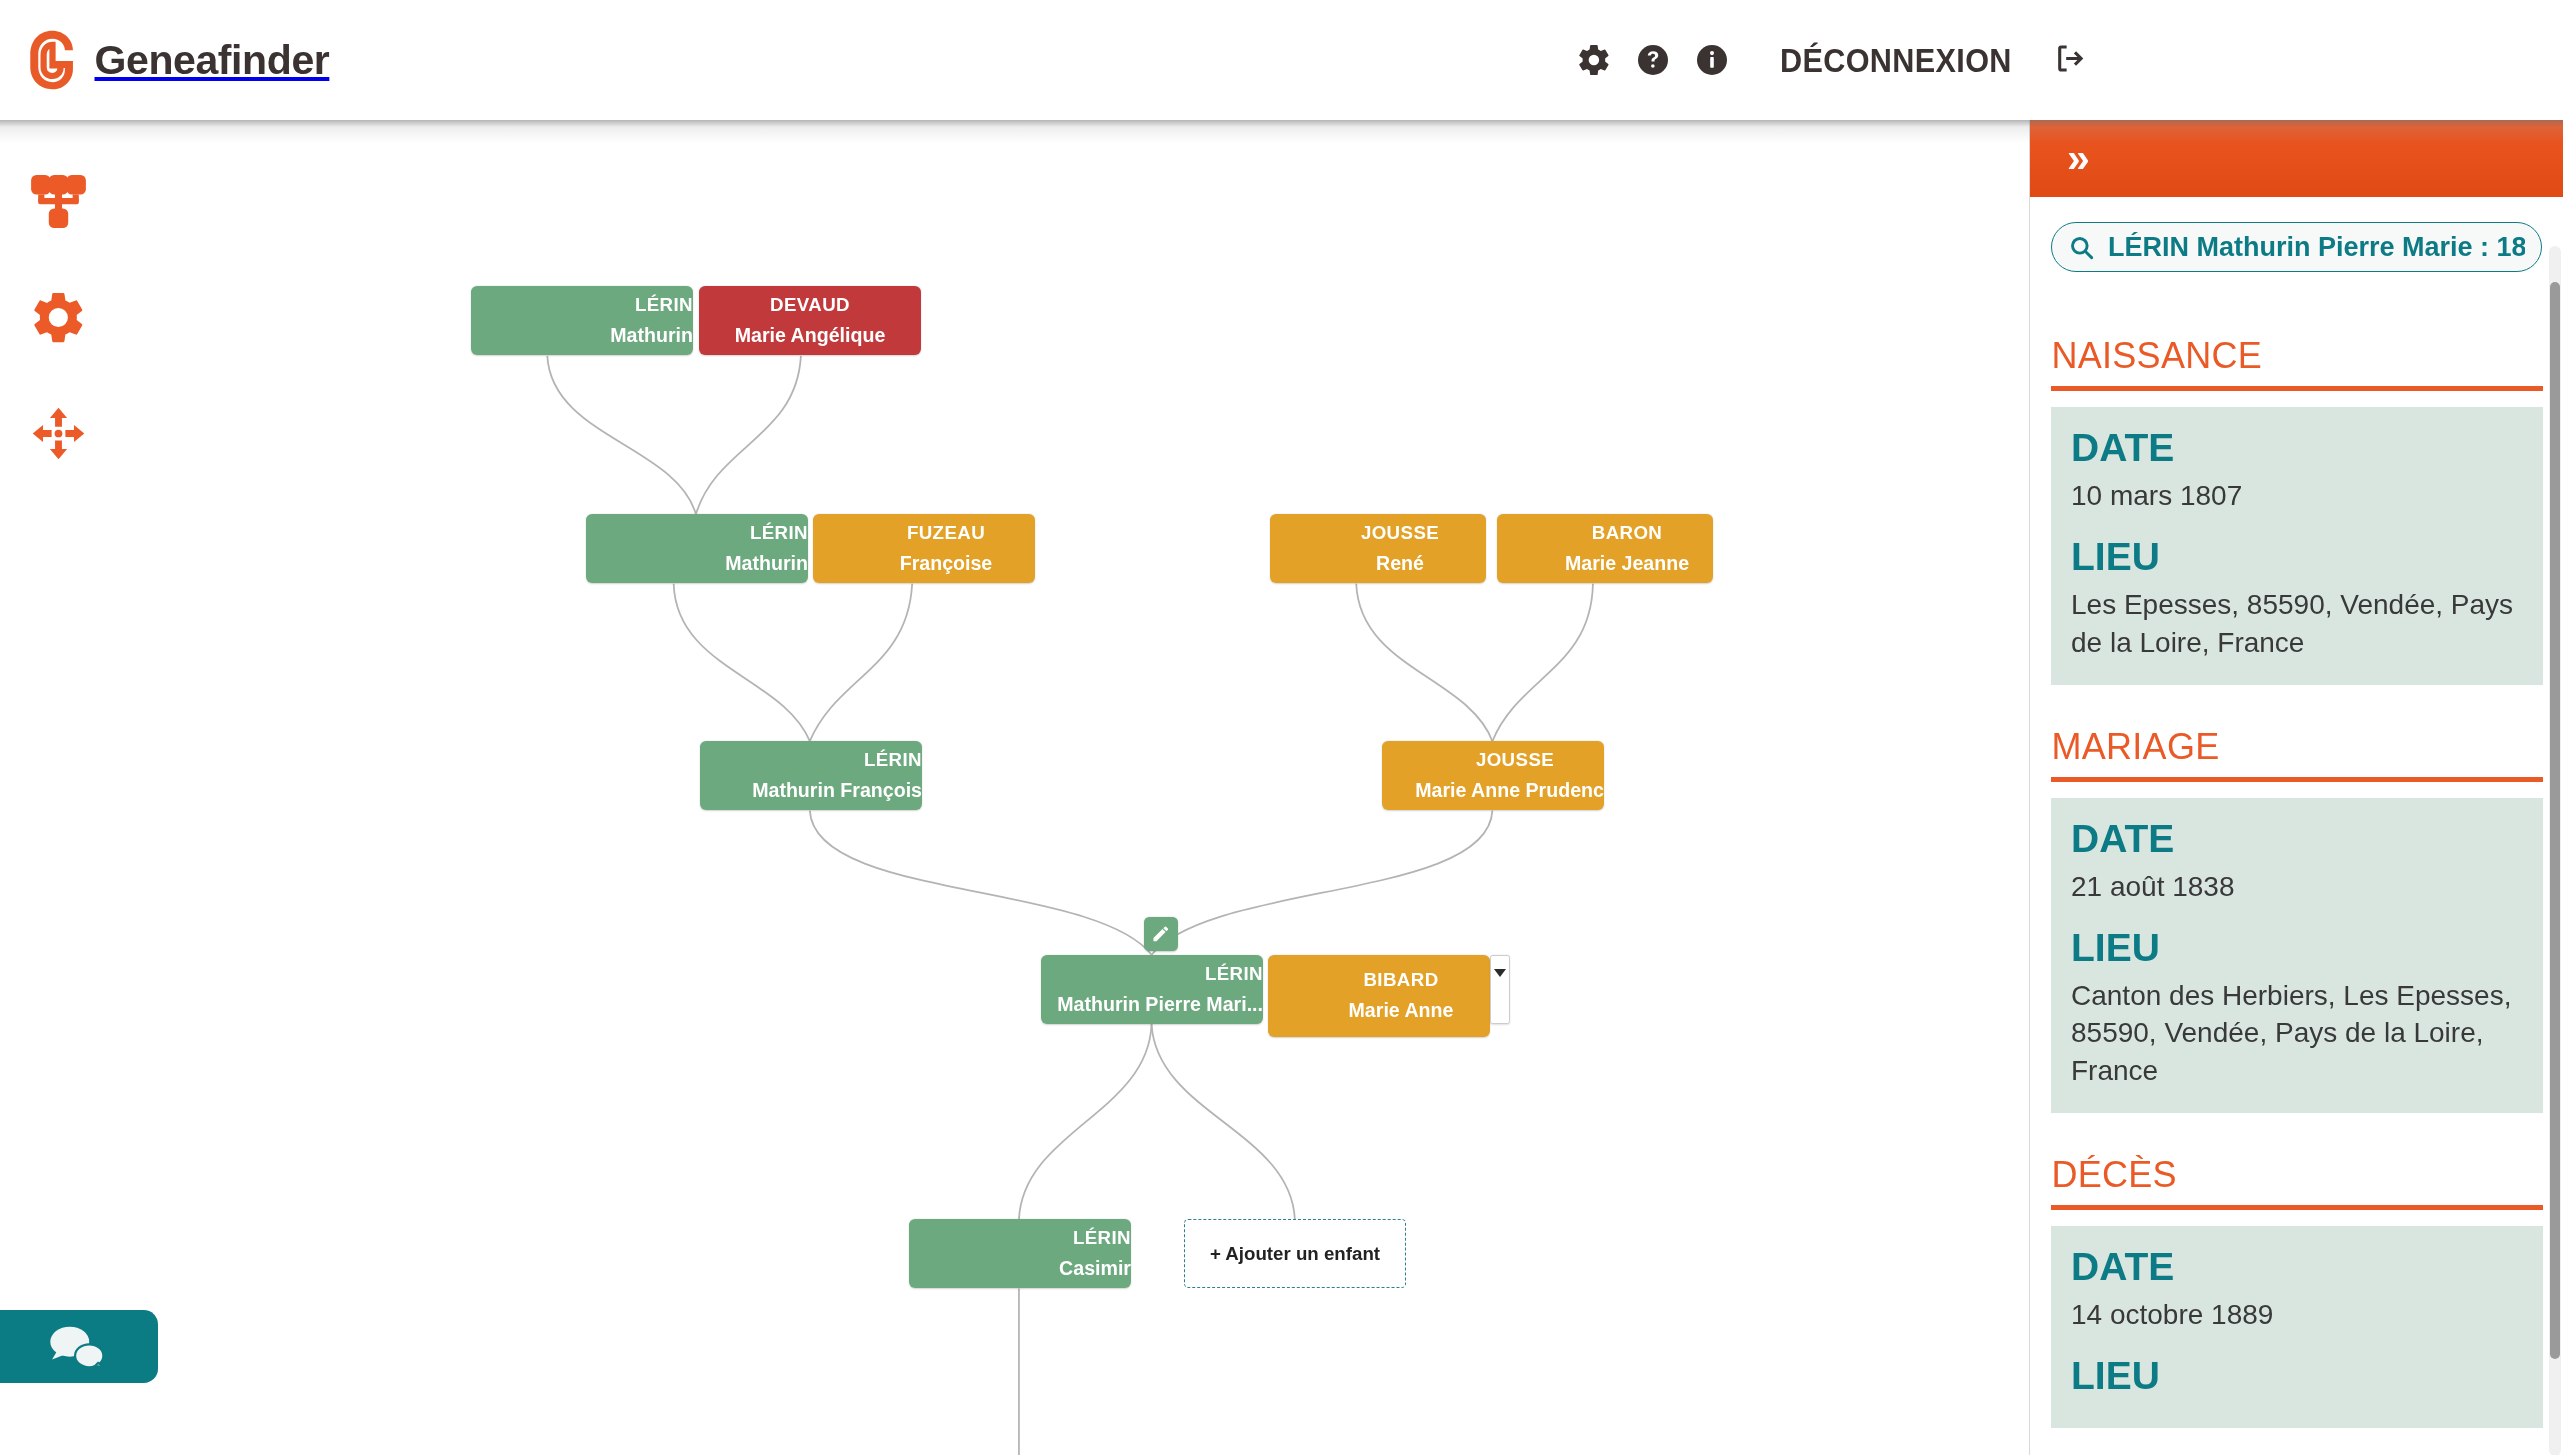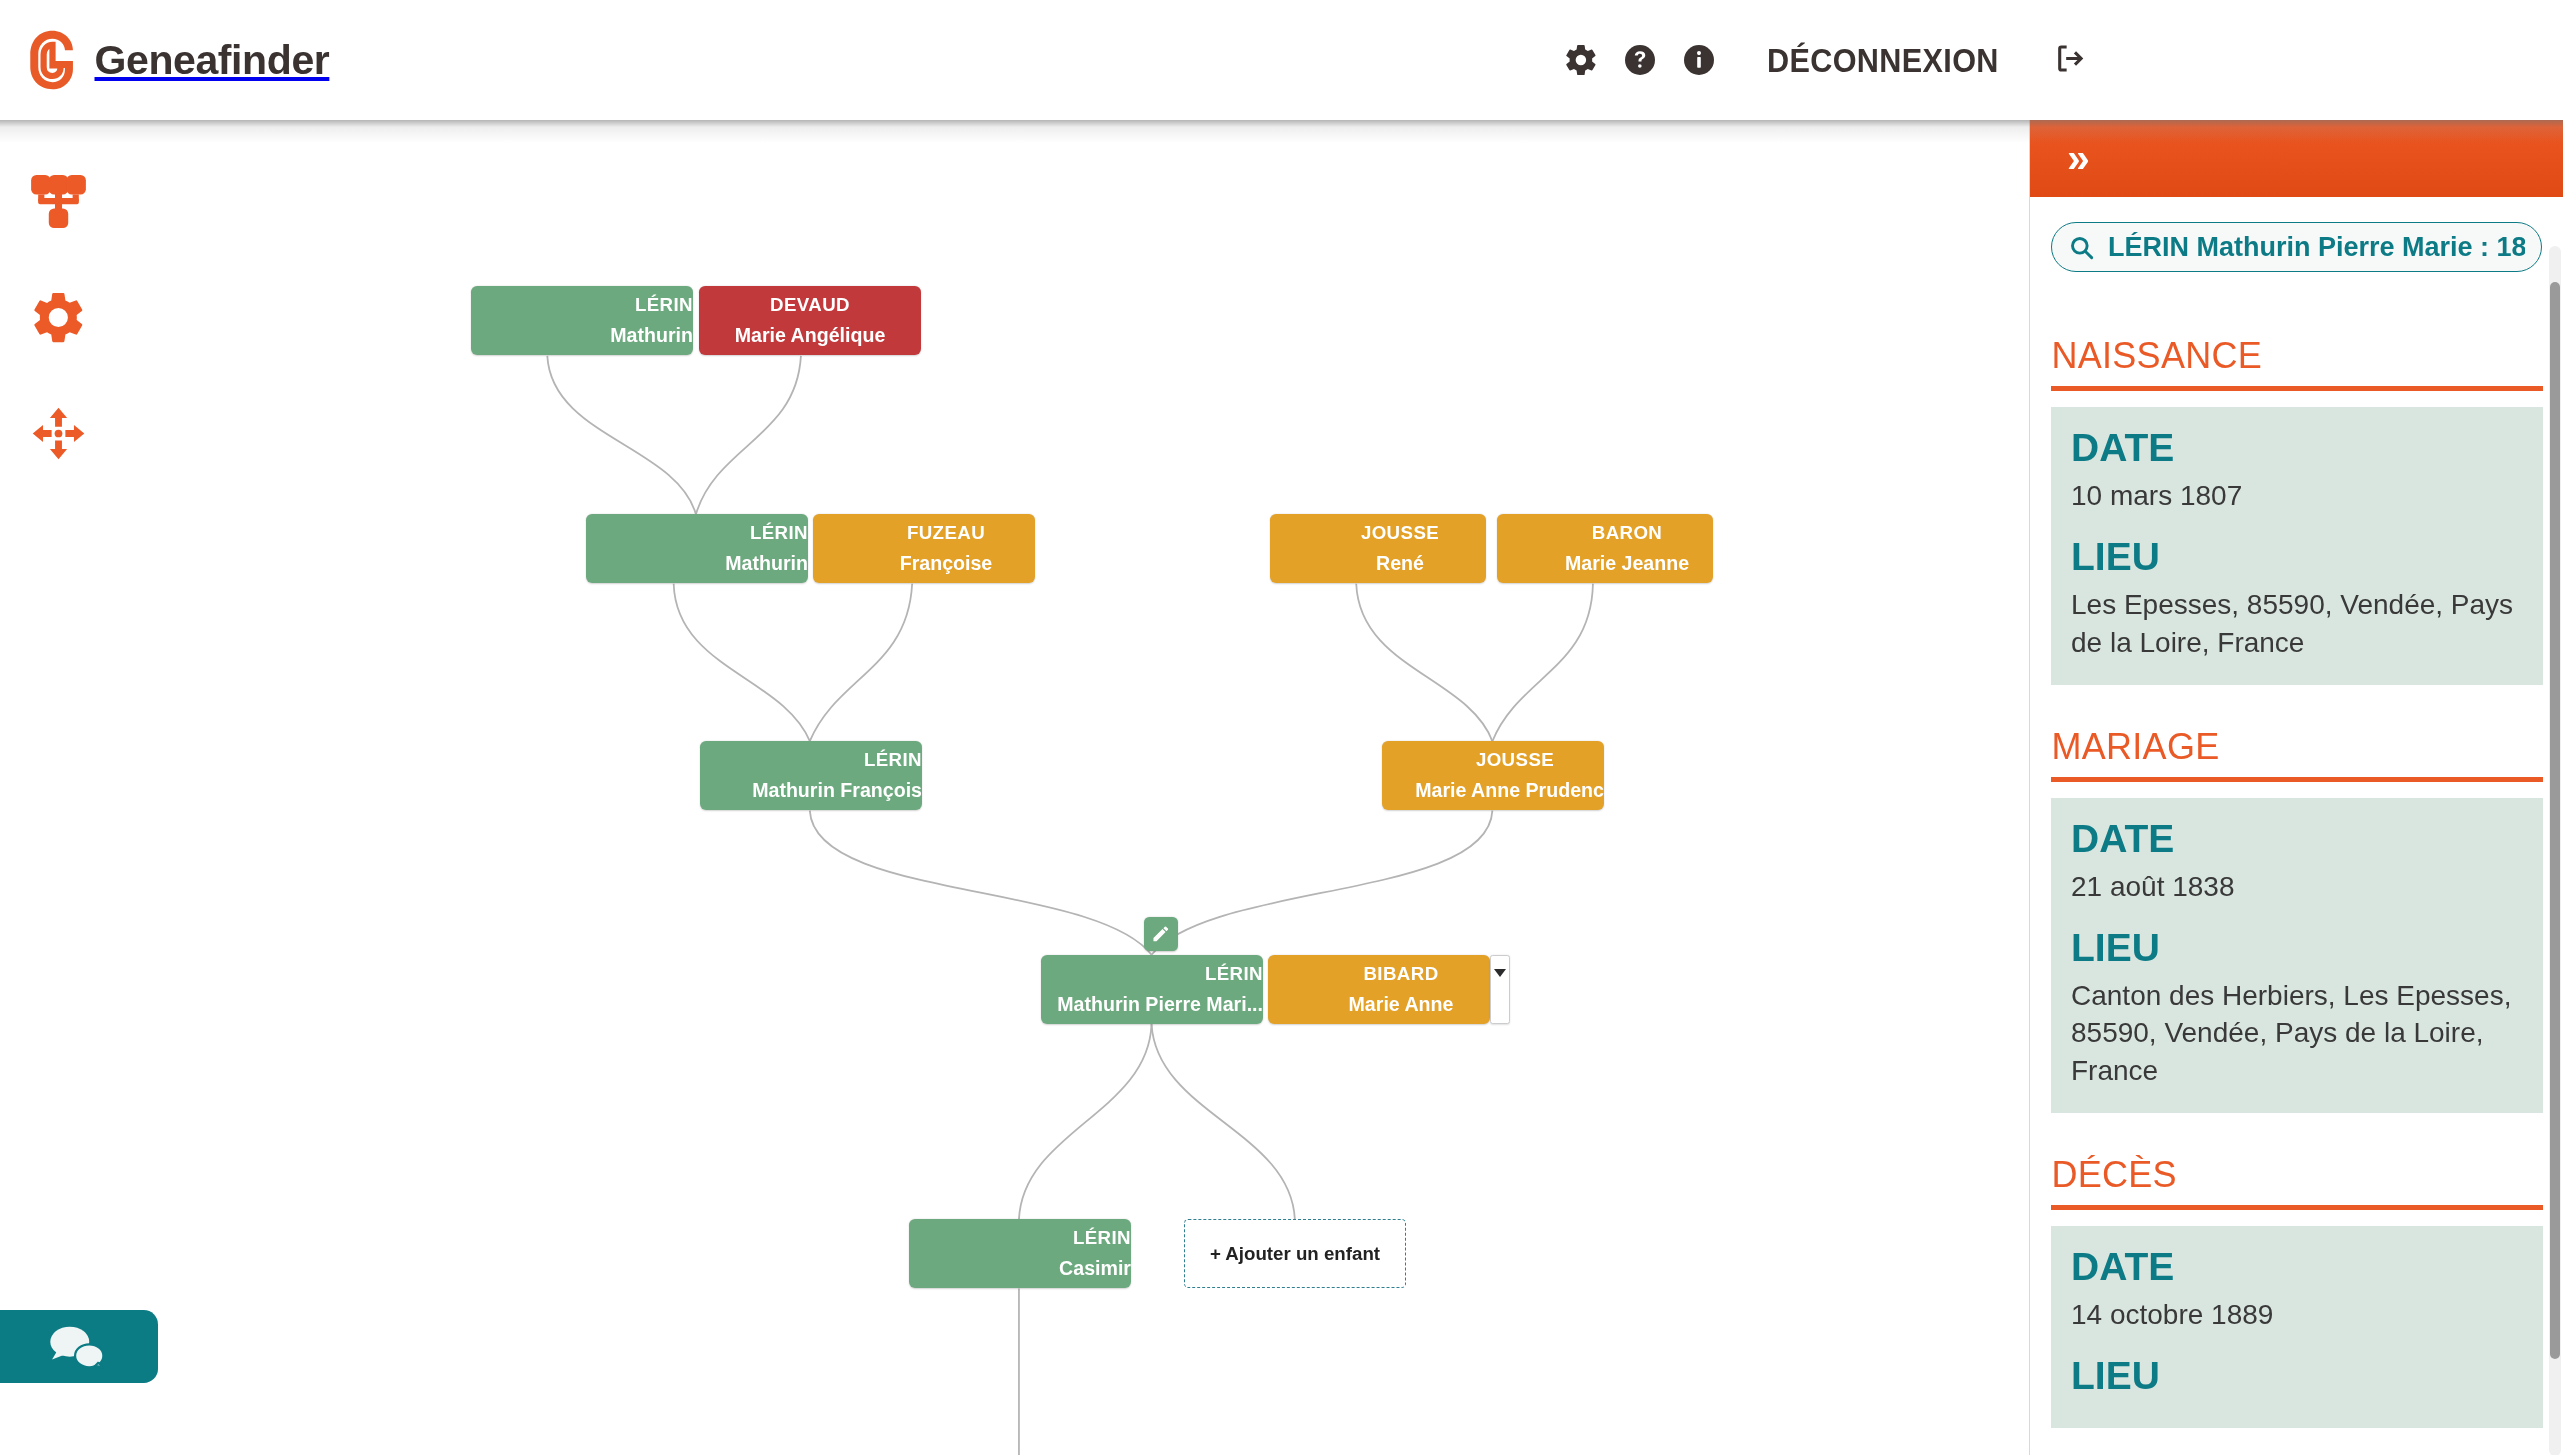--- a/index.html
+++ b/index.html
@@ -90,21 +90,21 @@
   .hicon {
     width: 50px; height: 50px;
     display: flex; align-items: center; justify-content: center;
     color: #3a3331;
     margin-right: 9px;
   }
   .hicon svg { display: block; }
   .logout {
     display: flex;
     align-items: center;
-    gap: 27px;
+    gap: 14px;
     margin-left: 34px;
     color: #3a3331;
     text-decoration: none;
   }
   .logout-text {
     font-size: 34px;
     font-weight: bold;
     letter-spacing: 0.4px;
     transform: scaleX(0.9);
     transform-origin: left center;
@@ -487,21 +487,21 @@
       <span>
         <svg width="19.6" height="19.6" viewBox="0 0 24 24" fill="#ffffff">
           <path d="M3 17.25V21h3.75L17.81 9.94l-3.75-3.75L3 17.25ZM20.71 7.04a1 1 0 0 0 0-1.41l-2.34-2.34a1 1 0 0 0-1.41 0l-1.83 1.83 3.75 3.75 1.83-1.83Z"></path>
         </svg>
       </span>
     </div>
     <div class="node n-green" style="left:1041px;top:812px;width:222px;height:69px;">
       <span class="surname">LÉRIN</span>
       <span class="given">Mathurin Pierre Mari...</span>
     </div>
-    <div class="node n-orange" style="left:1268px;top:812px;width:222px;height:69px;">
+    <div class="node n-orange" style="left:1268px;top:812px;width:222px;height:82px;">
       <span class="surname">BIBARD</span>
       <span class="given">Marie Anne</span>
     </div>
     <div class="spouse-toggle" style="left:1490px;top:812px;height:69px;">
       <span class="caret-down"></span>
     </div>
 
     <div class="node n-green" style="left:909px;top:1076px;width:222px;height:69px;">
       <span class="surname">LÉRIN</span>
       <span class="given">Casimir</span>

